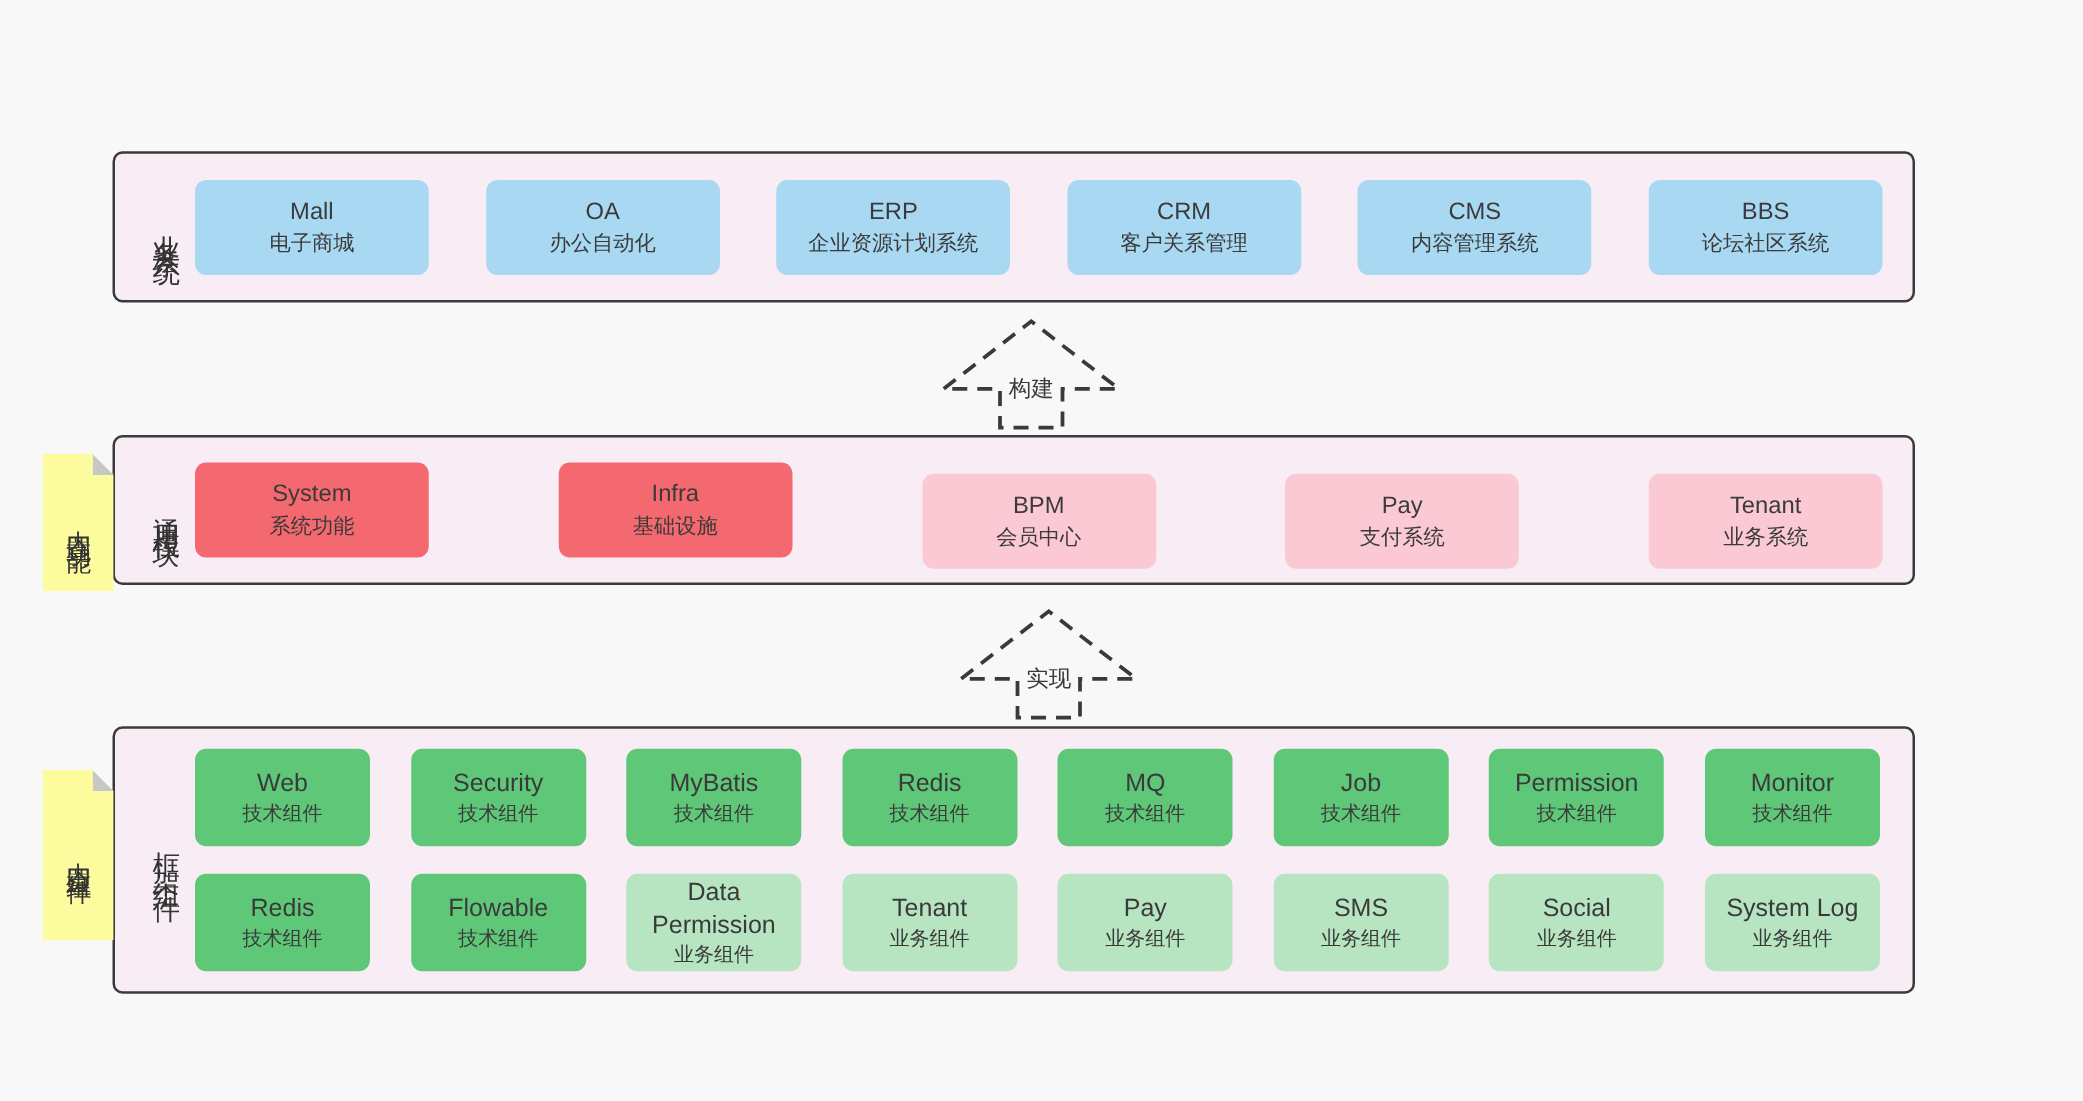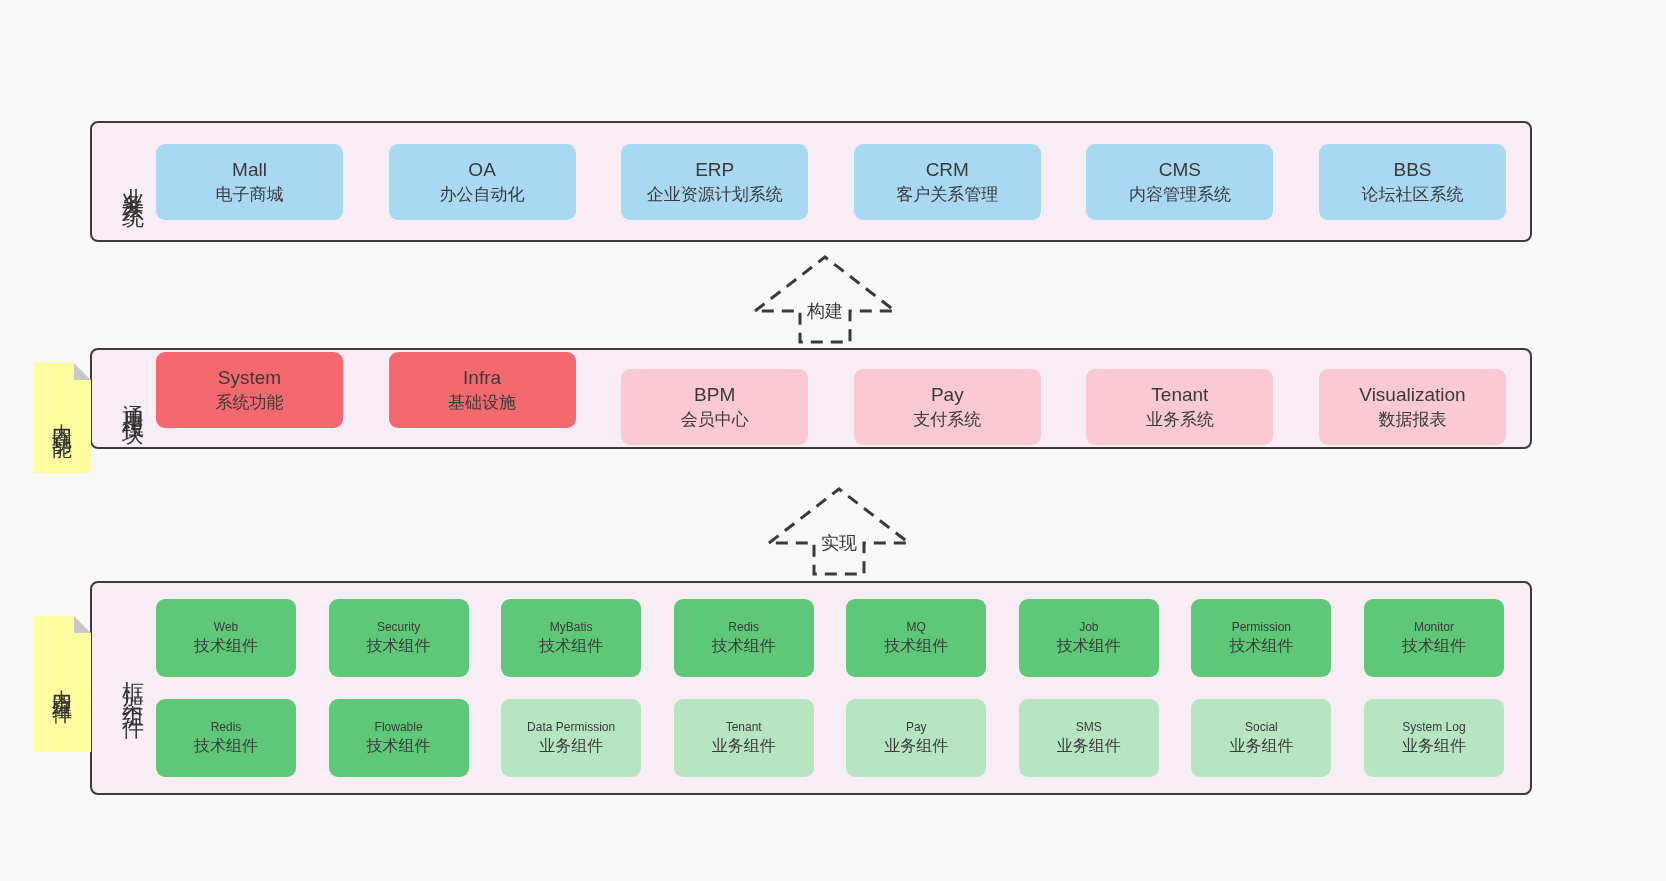--- a/index.html
+++ b/index.html
@@ -17,42 +17,42 @@
     width: 1442px;
     background: #f8edf5;
     border: 2px solid #3b3b3b;
     border-radius: 8px;
     box-sizing: border-box;
     display: flex;
     align-items: center;
     z-index: 1;
   }
   #band-business  { top: 121px; height: 121px; }
-  #band-modules   { top: 348px; height: 101px; }
+  #band-modules   { top: 348px; height: 120px; }
   #band-framework { top: 581px; height: 214px; }
 
   .band-label {
     writing-mode: vertical-rl;
     text-orientation: upright;
     font-size: 22px;
     color: #333;
     letter-spacing: 6px;
     margin-left: 16px;
     width: 36px;
     text-align: center;
     flex: 0 0 auto;
     line-height: 1;
   }
   #band-framework .band-label { letter-spacing: 12px; }
 
   .boxes {
     flex: 1;
     display: flex;
     justify-content: space-between;
-    align-items: flex-start;
+    align-items: center;
     padding: 0 24px 0 12px;
   }
   .rows {
     flex: 1;
     display: flex;
     flex-direction: column;
     gap: 22px;
     padding: 0 26px 0 12px;
   }
   .row {
@@ -68,21 +68,21 @@
     align-items: center;
     text-align: center;
     line-height: 1.32;
     box-sizing: border-box;
     padding: 4px 6px;
   }
   .box-lg { width: 187px; height: 76px; }
   .box-sm { width: 140px; height: 78px; }
   .box .t { font-size: 19px; }
   .box .s { font-size: 17px; margin-top: 2px; }
-  .box-sm .t { font-size: 12px; }
+  .box-sm .t { font-size: 20px; }
   .box-sm .s { font-size: 16px; margin-top: 0; }
 
   .blue   { background: #a9d9f2; }
   .red    { background: #f4696f; }
   .pink   { background: #fac9d3; margin-top: 17px; }
   .green  { background: #5fc878; }
   .lgreen { background: #b7e5c2; }
 
   .note {
     position: absolute;
@@ -181,24 +181,20 @@
       <div class="s">会员中心</div>
     </div>
     <div class="box box-lg pink">
       <div class="t">Pay</div>
       <div class="s">支付系统</div>
     </div>
     <div class="box box-lg pink">
       <div class="t">Tenant</div>
       <div class="s">业务系统</div>
     </div>
-    <div class="box box-lg pink">
-      <div class="t">Visualization</div>
-      <div class="s">数据报表</div>
-    </div>
   </div>
 </div>
 
 <svg class="arrow" id="arrow-implement" width="150" height="94" viewBox="0 0 150 94">
   <polygon points="3,59 73,5 143,59 98,59 98,90 48,90 48,59" fill="none" stroke="#3a3a3a" stroke-width="3" stroke-dasharray="12 8"></polygon>
   <rect x="50" y="44" width="46" height="28" fill="#f8f8f8"></rect>
   <text x="73" y="65" text-anchor="middle">实现</text>
 </svg>
 
 <div class="note" id="note-framework">

